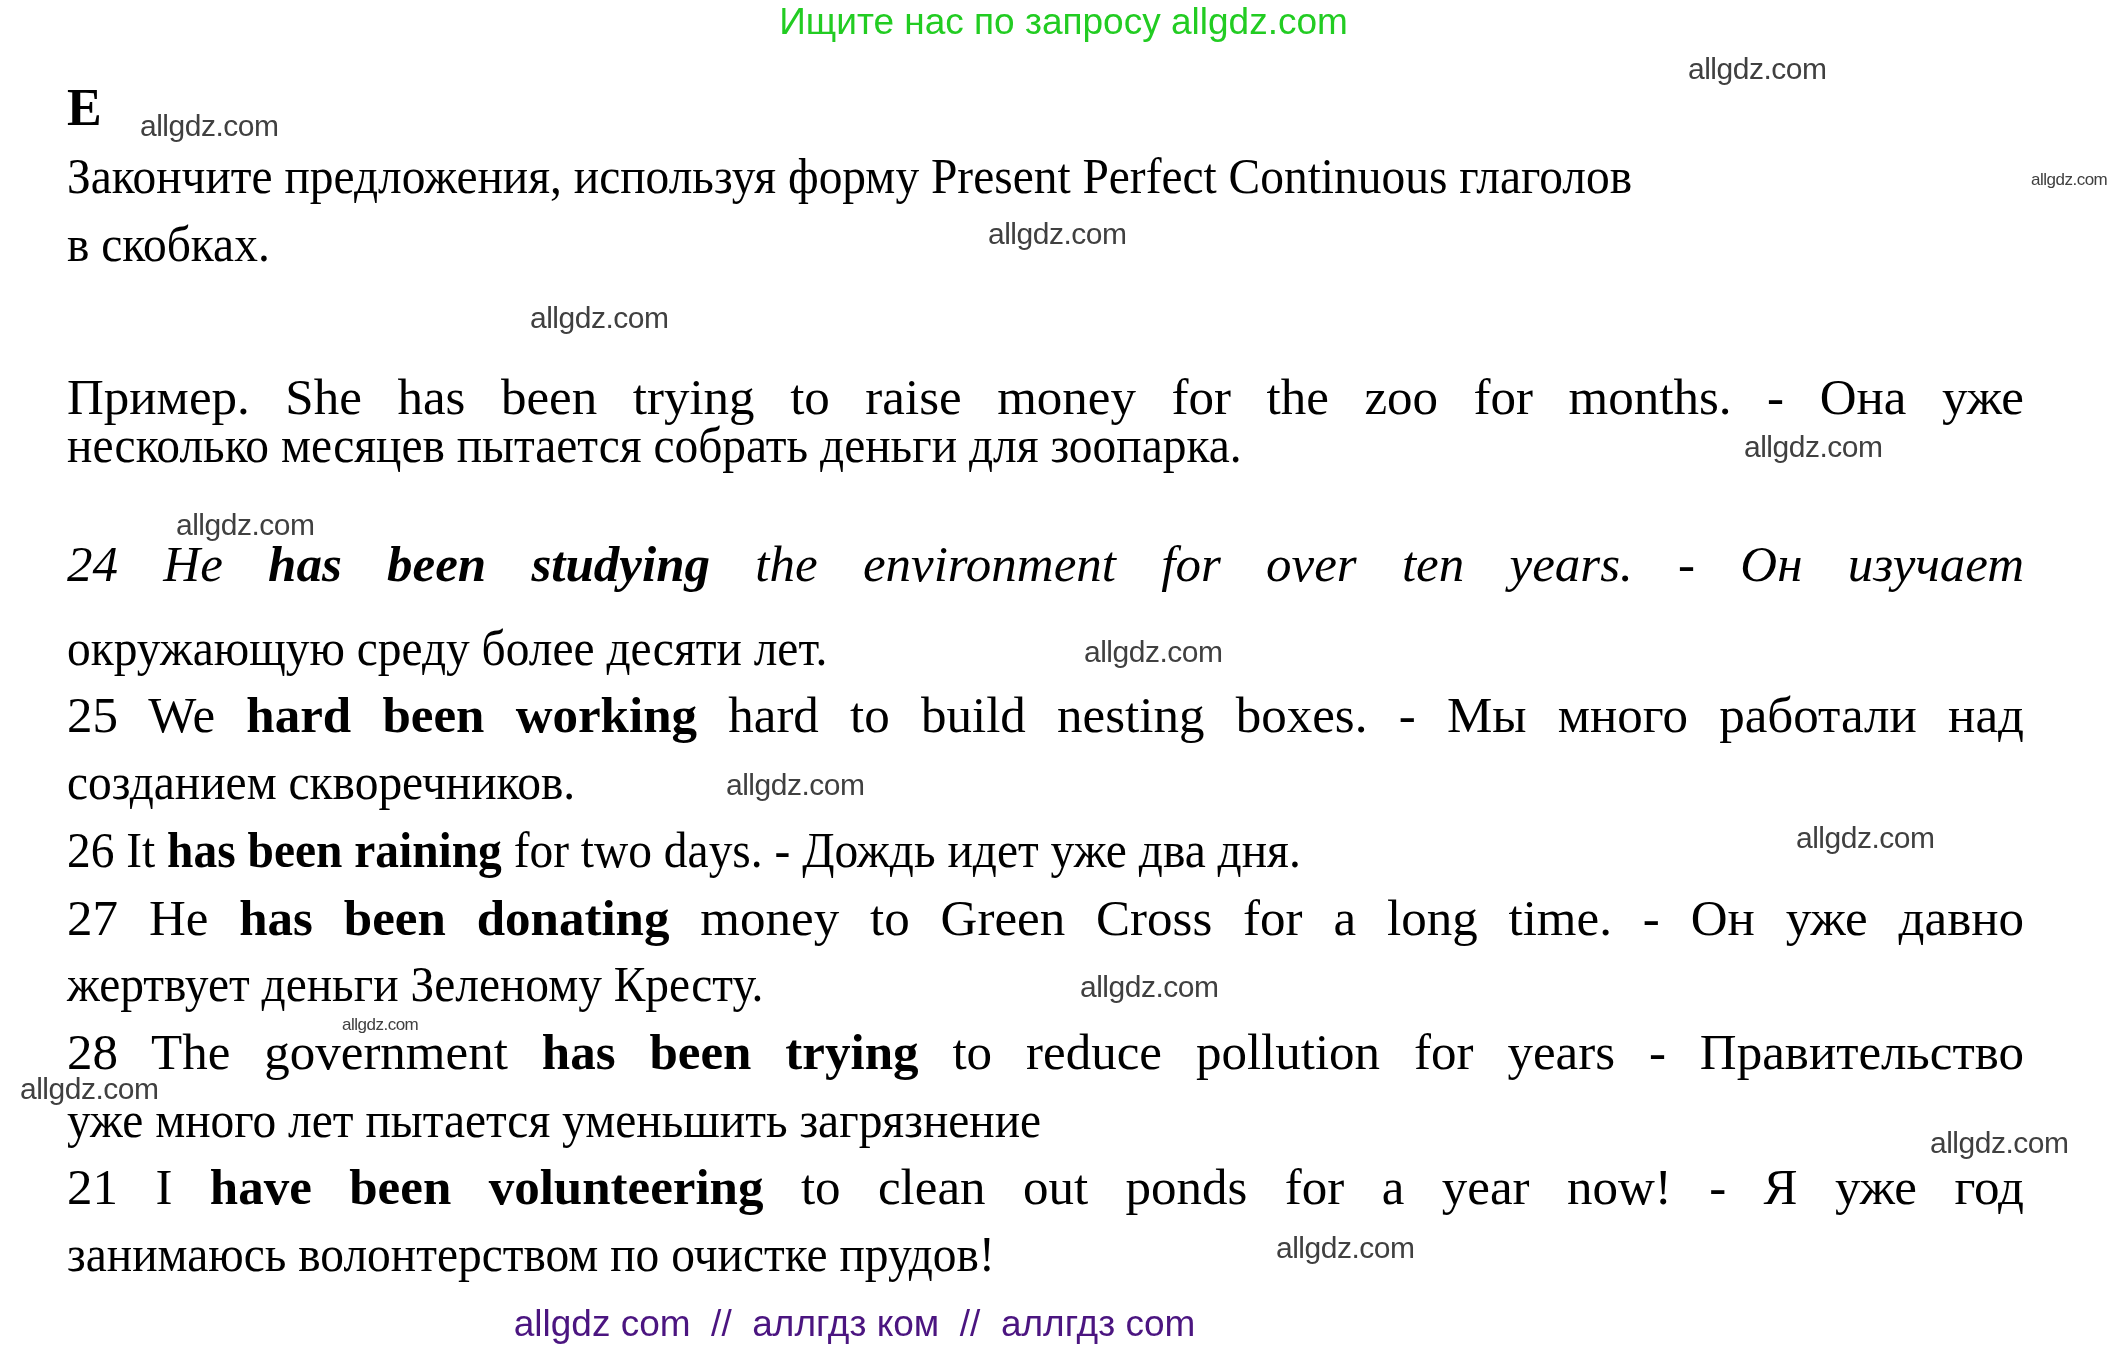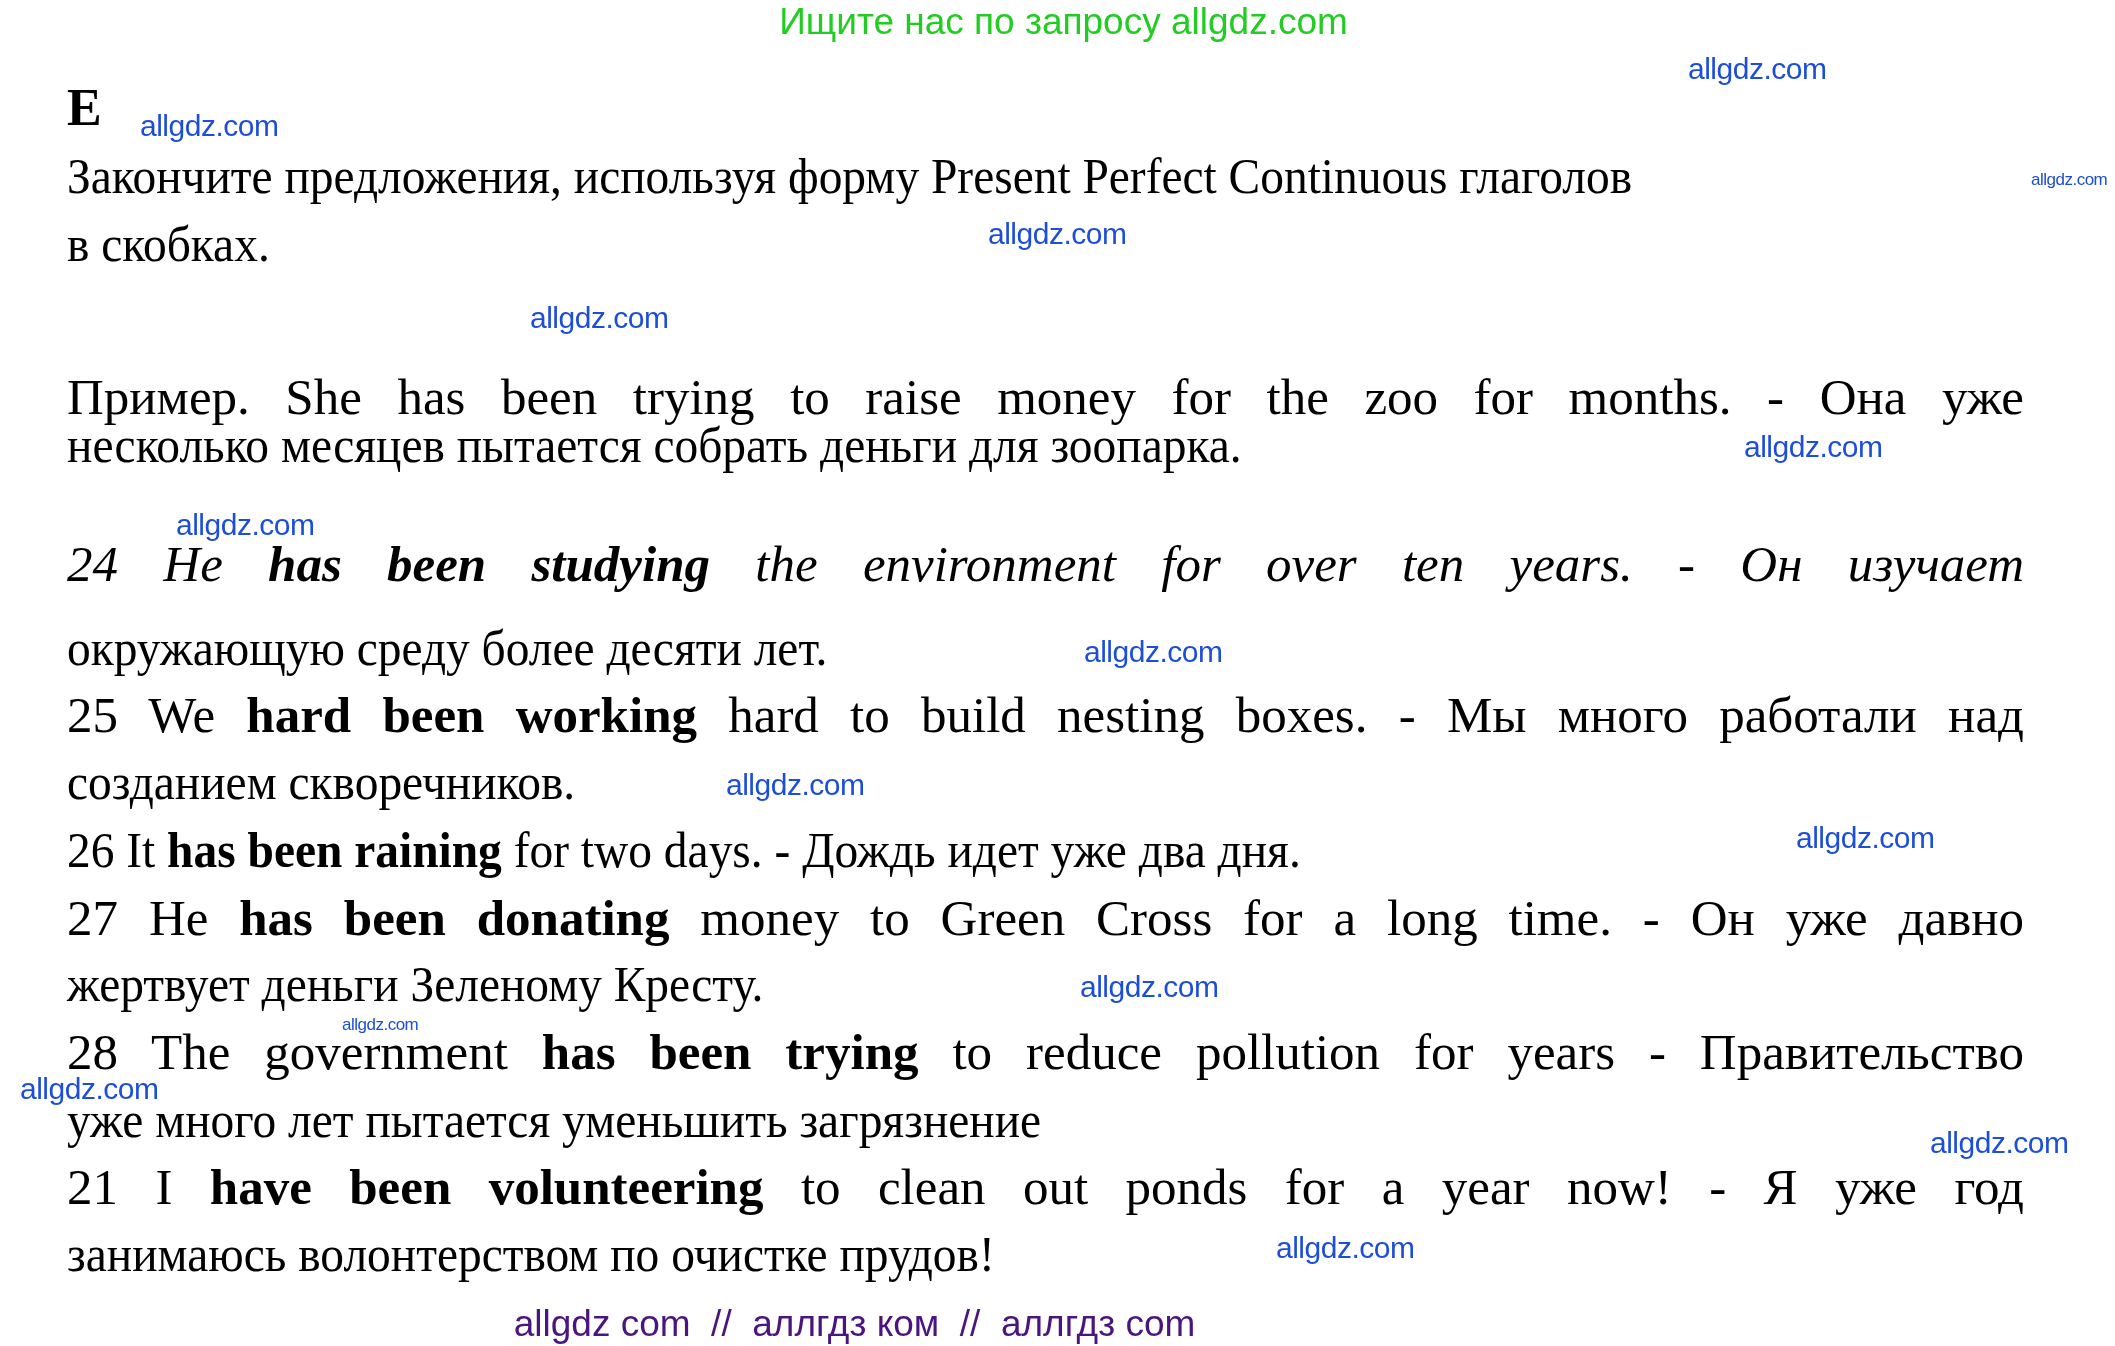--- a/index.html
+++ b/index.html
@@ -2,21 +2,21 @@
 <html><head>
 <meta charset="utf-8">
 <style>
   html,body{margin:0;padding:0;background:#fff;}
   body{width:2115px;height:1346px;position:relative;overflow:hidden;}
   .serif{font-family:"Liberation Serif","DejaVu Serif",serif;color:#000;}
   .sans{font-family:"Liberation Sans","DejaVu Sans",sans-serif;padding-left:6px;}
   .line{position:absolute;left:67px;height:64px;line-height:64px;font-size:51px;white-space:nowrap;transform-origin:0 50%;}
   .j{width:1957px;text-align:justify;text-align-last:justify;white-space:normal;overflow:hidden;}
   .line b{font-weight:bold;}
-  .wm{position:absolute;font-size:30px;color:#1d4ed8;white-space:nowrap;line-height:34px;letter-spacing:-0.5px;}
+  .wm{position:absolute;font-size:30px;color:#404040;white-space:nowrap;line-height:34px;letter-spacing:-0.5px;}
   .wm.small{font-size:17px;line-height:20px;}
   .header{position:absolute;left:0;top:0;width:2115px;text-align:center;font-size:37px;line-height:44px;color:#22cc22;}
   .footer{position:absolute;left:0;top:1302px;width:1697px;text-align:center;font-size:37px;line-height:44px;color:#4b1580;}
   .letterE{position:absolute;left:67px;top:78px;font-size:52px;line-height:60px;font-weight:bold;}
 </style>
 </head>
 <body>
 
 <div class="header sans">Ищите нас по запросу allgdz.com</div>
 

